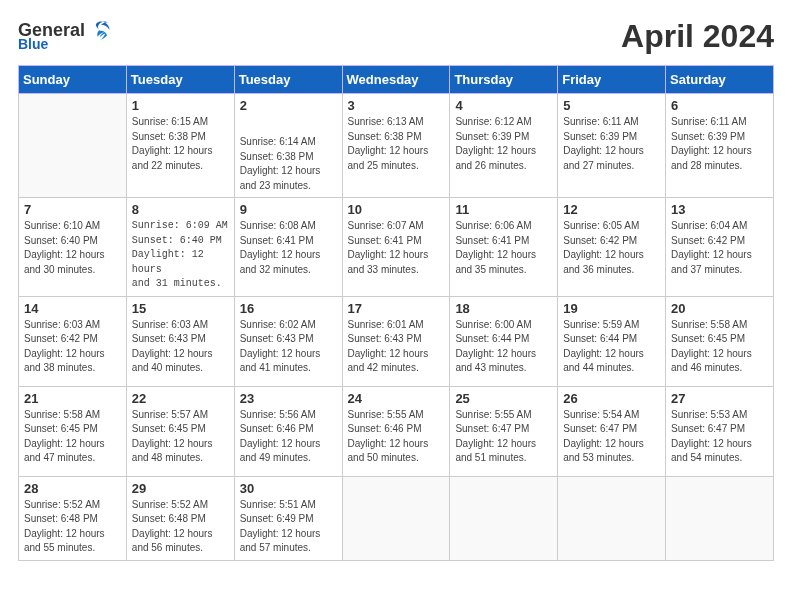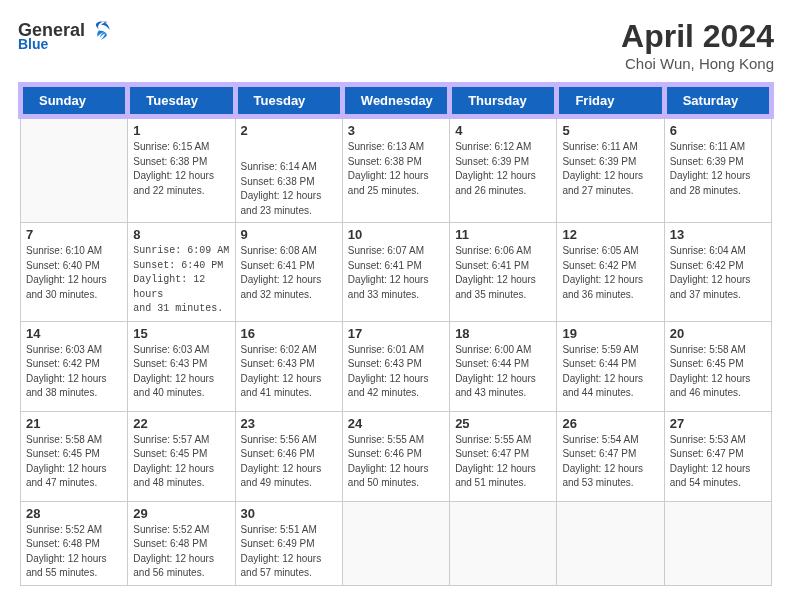--- a/index.html
+++ b/index.html
@@ -52,23 +52,23 @@
     .calendar {
       width: 100%;
       border-collapse: collapse;
       table-layout: fixed;
     }
     .calendar th {
       background: #1565c0;
       color: #fff;
       font-size: 13px;
       font-weight: bold;
-      padding: 6px 16px;
+      padding: 6px 4px;
       text-align: left;
-      border: 5px solid #c4b5fd;
+      border: 1px solid #c4b5fd;
     }
     .calendar td {
       border: 1px solid #ccc;
       vertical-align: top;
       padding: 4px 5px;
       height: 90px;
       font-size: 10.5px;
       color: #333;
       background: #fff;
     }
@@ -101,21 +101,20 @@
         <span style="font-size:18px;font-weight:bold;color:#333;">General</span>
         <svg class="logo-icon" viewBox="0 0 28 28" width="28" height="28">
           <path d="M14 4 C18 4 24 8 24 14 C22 10 18 8 14 8 C16 6 18 5 22 5 C18 3 14 5 12 7 C10 9 10 12 12 14 C10 12 8 10 8 8 C8 6 11 4 14 4Z" fill="#1565c0"></path>
           <path d="M12 14 C10 16 9 19 10 22 C12 19 15 17 18 17 C15 18 13 20 13 23 C14 21 16 19 19 18 C17 22 15 25 12 26 C15 25 19 23 21 20 C20 17 17 15 14 15 C12 15 12 14 12 14Z" fill="#1a7fd4"></path>
         </svg>
       </div>
       <span style="font-size:14px;font-weight:bold;color:#1565c0;margin-top:-6px;margin-left:0px;">Blue</span>
     </div>
     <div class="title-block">
       <div class="month-title">April 2024</div>
-      <div class="location">Choi Wun, Hong Kong</div>
     </div>
   </div>
 
   <table class="calendar">
     <thead>
       <tr>
       <th>Sunday</th>
           <th>Tuesday</th>
           <th>Tuesday</th>
           <th>Wednesday</th>

